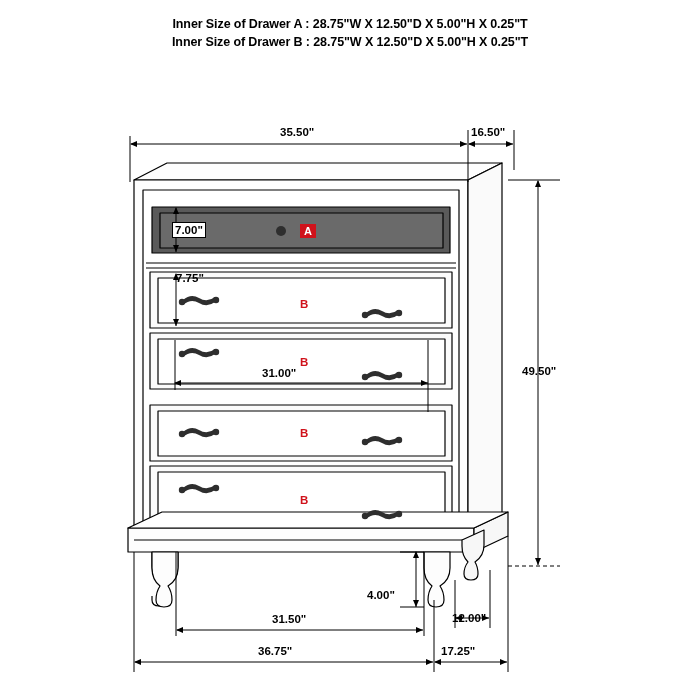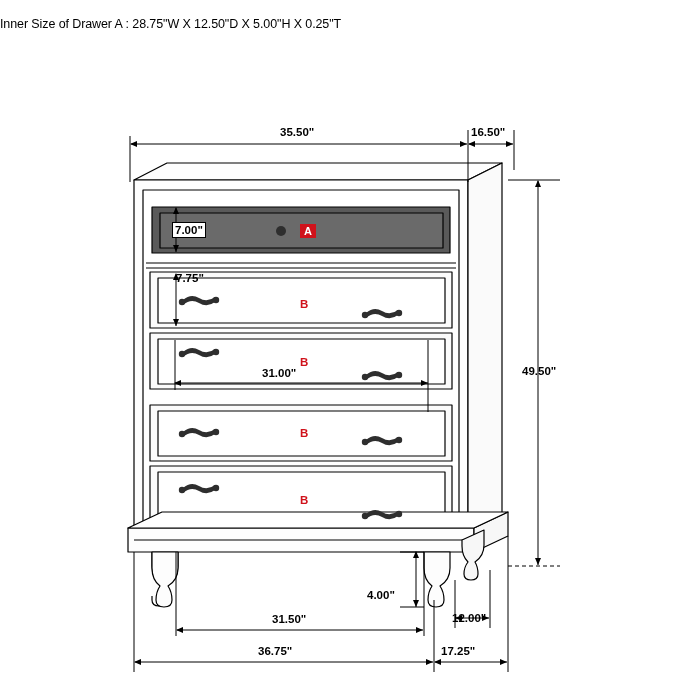--- a/index.html
+++ b/index.html
@@ -18,21 +18,22 @@
   #stage {
     position: absolute;
     left: 0; top: 0;
     width: 700px;
     height: 700px;
   }
   .hdr {
     position: absolute;
     left: 0;
     width: 700px;
-    font-weight: normal;
+    text-align: center;
+    font-weight: bold;
     font-size: 12.5px;
     letter-spacing: -0.1px;
     color: #000;
   }
   #hdr1 { top: 17px; }
   #hdr2 { top: 35px; }
 
   svg.diagram {
     position: absolute;
     left: 0; top: 0;
@@ -64,20 +65,21 @@
     padding: 1px 4px;
     font-size: 11px;
   }
 </style>
 </head>
 <body>
 
 <div id="stage">
 
   <div class="hdr" id="hdr1">Inner Size of Drawer A : 28.75"W X 12.50"D X 5.00"H X  0.25"T</div>
+  <div class="hdr" id="hdr2">Inner Size of Drawer B : 28.75"W X 12.50"D X 5.00"H X  0.25"T</div>
 
   <svg class="diagram" viewBox="0 0 700 700">
     <defs>
       <marker id="arr" markerWidth="8" markerHeight="8" refX="7" refY="3" orient="auto" markerUnits="strokeWidth">
         <path d="M0,0 L7,3 L0,6 z" fill="#000"></path>
       </marker>
       <marker id="arrS" markerWidth="8" markerHeight="8" refX="1" refY="3" orient="auto" markerUnits="strokeWidth">
         <path d="M7,0 L0,3 L7,6 z" fill="#000"></path>
       </marker>
     </defs>

